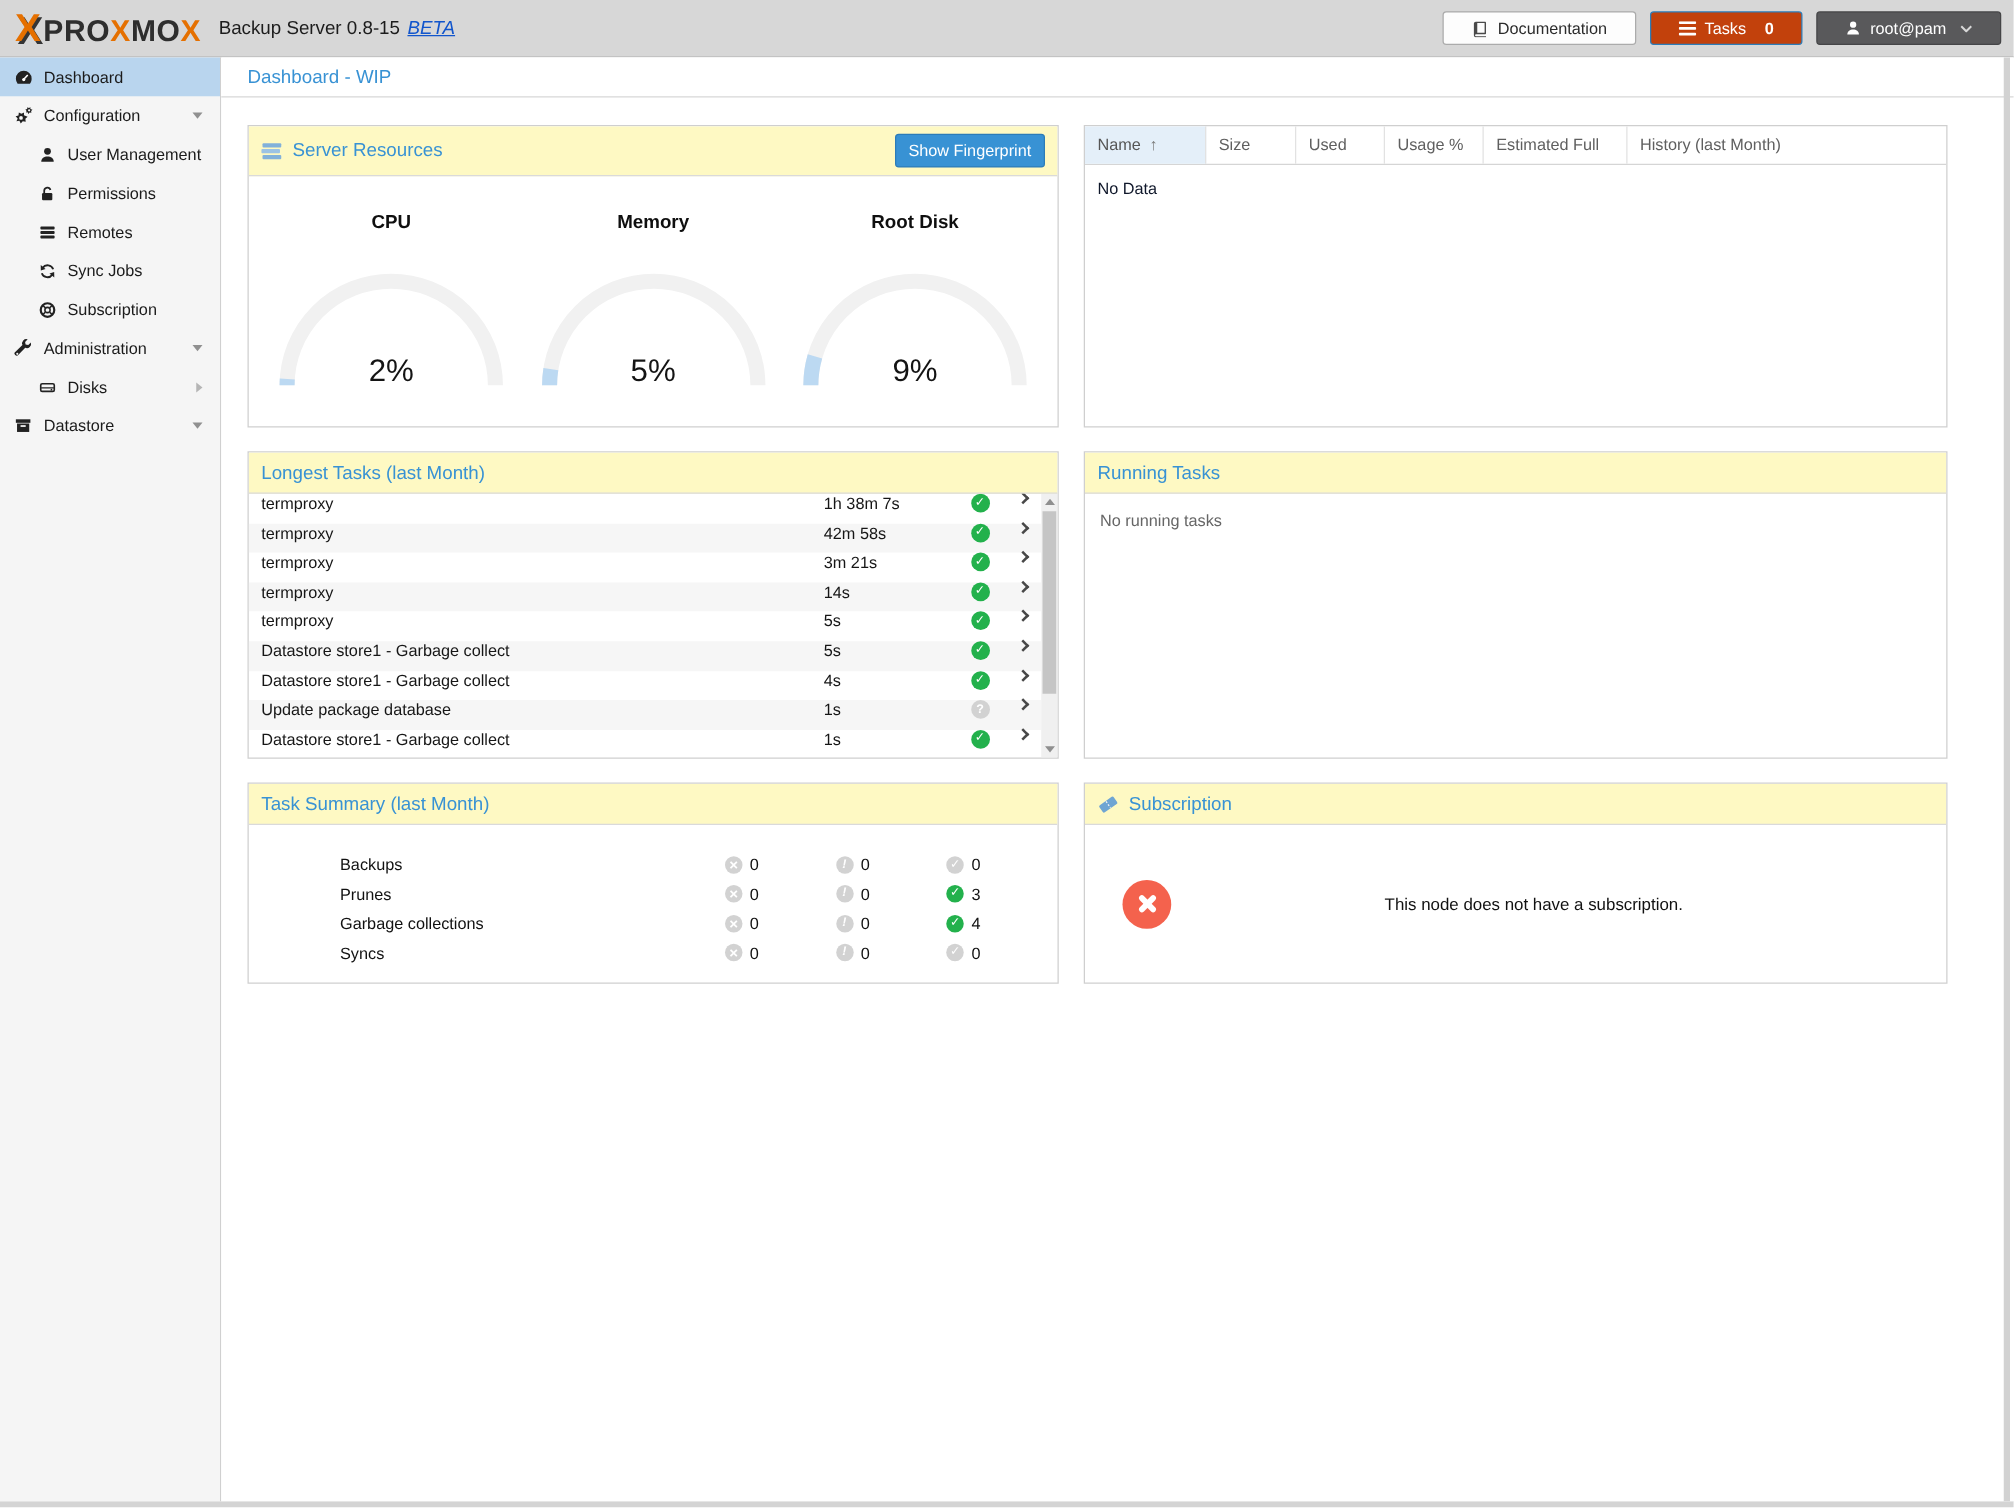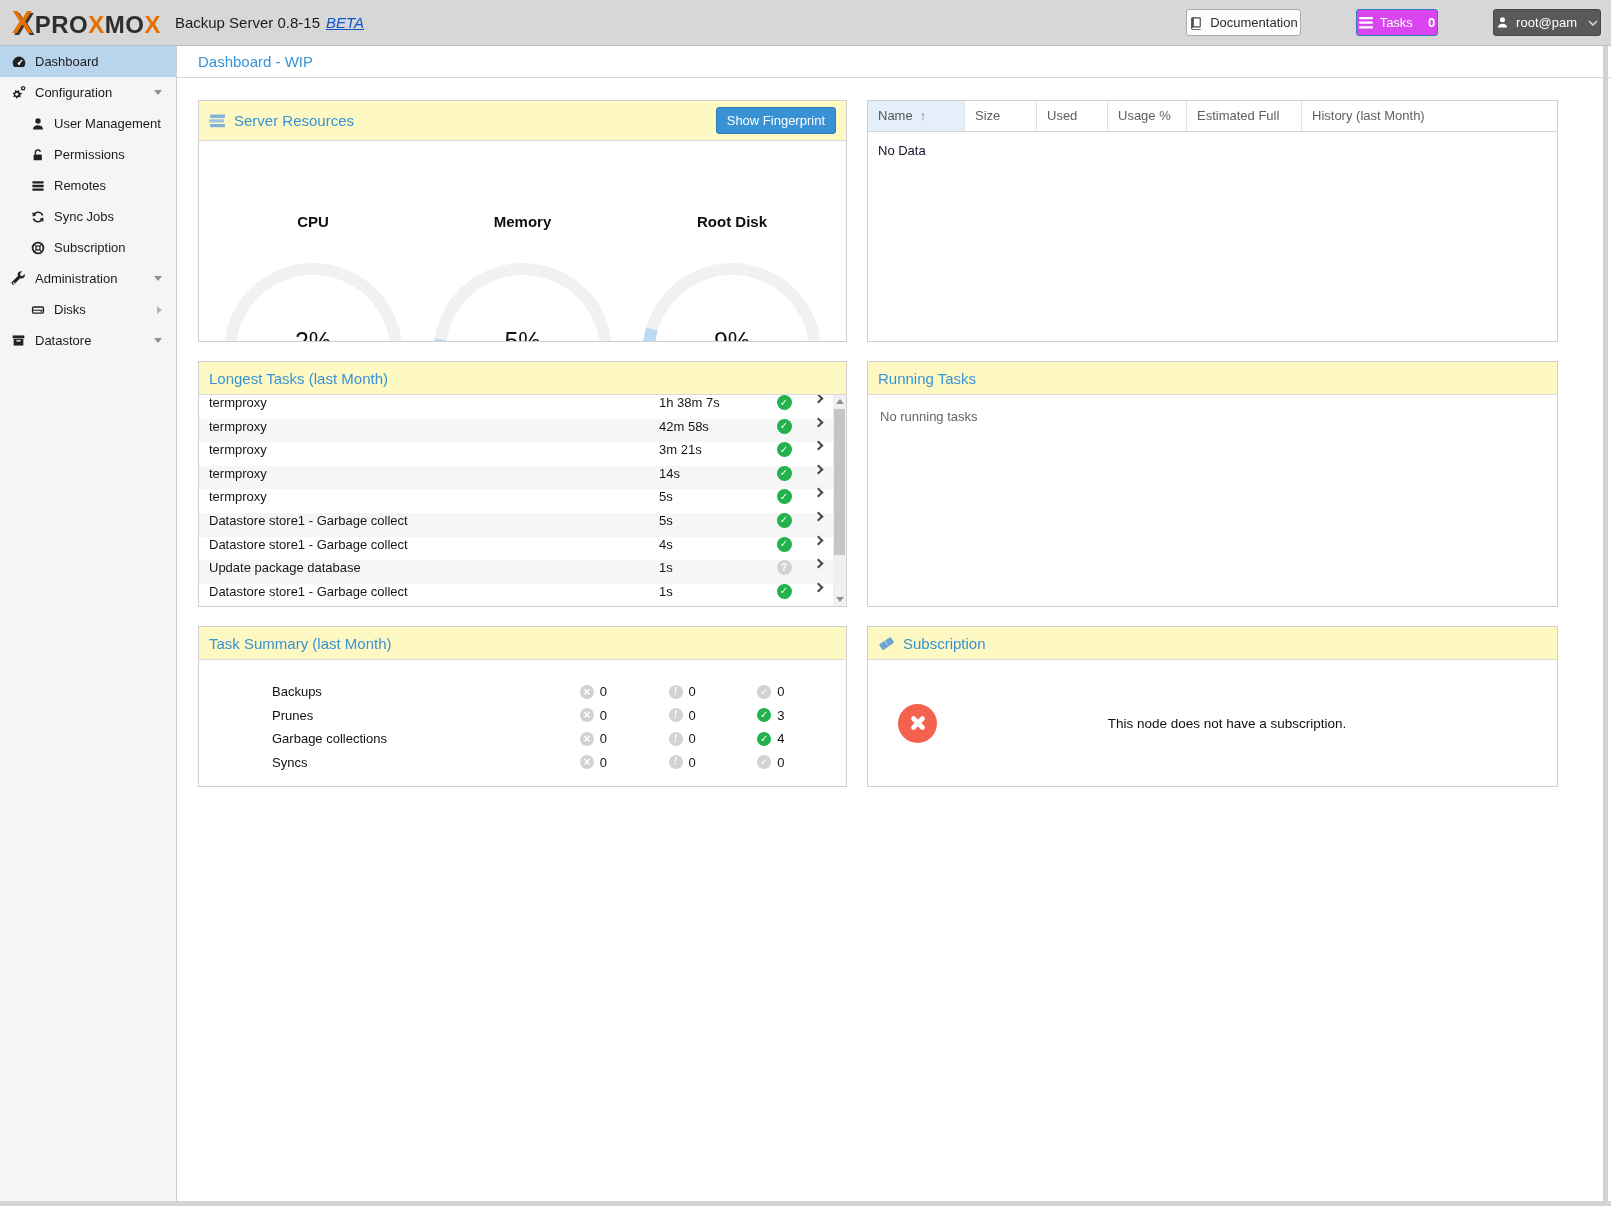--- a/index.html
+++ b/index.html
@@ -9,24 +9,24 @@
   
   .topbar { height:46px; background:#d7d7d7; border-bottom:1px solid #bdbdbd;
     display:flex; align-items:center; padding:0 10px 0 12px; }
   .logo { display:flex; align-items:baseline; margin-right:14px; cursor:default; }
   .logo-x { font-weight:800; font-size:31px; color:#e57000; text-shadow:2px 2px 0 #353535; line-height:1; margin-right:2px; }
   .logo-word { font-weight:700; font-size:24px; letter-spacing:.5px; color:#2e2e2e; line-height:1; }
   .logo-word .lx { color:#e57000; }
   .top-title { font-size:15px; color:#1c1c1c; }
   .beta-link { color:#1155cc; text-decoration:underline; margin-left:6px; cursor:pointer; font-size:15px;font-style:italic; }
   .top-actions { margin-left:auto; display:flex; align-items:center; gap:11px; }
-  .tbtn { height:27px; display:inline-flex; align-items:center; gap:7px; padding:0 2px;
-    border-radius:3px; font-size:13px; cursor:pointer; border:1px solid transparent;margin-left:44px; }
+  .tbtn { height:27px; display:inline-flex; align-items:center; gap:7px; padding:0 22px;
+    border-radius:3px; font-size:13px; cursor:pointer; border:1px solid transparent; }
   .btn-doc { background:#fdfdfd; border-color:#ababab; color:#2b2b2b; }
-  .btn-tasks { background:#d946ef; border-color:#2c7cb8; color:#fff; }
+  .btn-tasks { background:#c2410c; border-color:#2c7cb8; color:#fff; }
   .btn-tasks .cnt { font-weight:700; margin-left:8px; }
   .btn-user { background:#59595b; border-color:#454547; color:#fff; }
   .ic { display:inline-flex; align-items:center; justify-content:center; }
 
   
   .layout { display:flex; height:1155px; }
   .sidebar { width:177px; background:#f5f5f5; border-right:1px solid #d0d0d0; flex:none; }
   .side-item { height:31px; display:flex; align-items:center; padding-left:10px; cursor:pointer; color:#1b1b1b; }
   .side-item.child { padding-left:29px; }
   .side-item.selected { background:#b9d5ee; }
@@ -48,21 +48,21 @@
   .phead.tall { height:40px; }
   .ptitle { color:#3892d4; font-size:15px; }
   .phead .hicon { margin-right:8px; display:inline-flex; }
   .pbody { flex:1; position:relative; overflow:hidden; }
   .btn-fp { margin-left:auto; background:#3892d4; border:1px solid #2c7cb8; color:#fff; font-size:13px;
     padding:5px 10px; border-radius:3px; cursor:pointer; font-family:inherit; }
 
   
   .gauges { display:flex; justify-content:space-between; padding:28px 14px 0 14px; }
   .gauge { width:200px; text-align:center; position:relative; }
-  .gauge-title { font-weight:700; font-size:15px; color:#0f0f0f; margin-bottom:24px;margin-top:44px; }
+  .gauge-title { font-weight:700; font-size:15px; color:#0f0f0f; margin-bottom:24px; }
   .gauge svg { width:200px; height:104px; display:block; }
   .gtrack { fill:none; stroke:#f1f1f1; stroke-width:13; }
   .gval { fill:none; stroke:#bcd9f2; stroke-width:13; }
   .gauge-pct { position:absolute; left:0; right:0; bottom:2px; font-size:25px; color:#141414; }
 
   
   .dg-header { display:flex; height:31px; border-bottom:1px solid #d5d5d5; flex:none; }
   .dg-cell { border-right:1px solid #e2e2e2; padding:0 10px; line-height:30px; color:#5f5f5f;
     font-size:13px; white-space:nowrap; overflow:hidden; cursor:pointer; }
   .dg-cell.sorted { background:#e4eff9; color:#555; }

